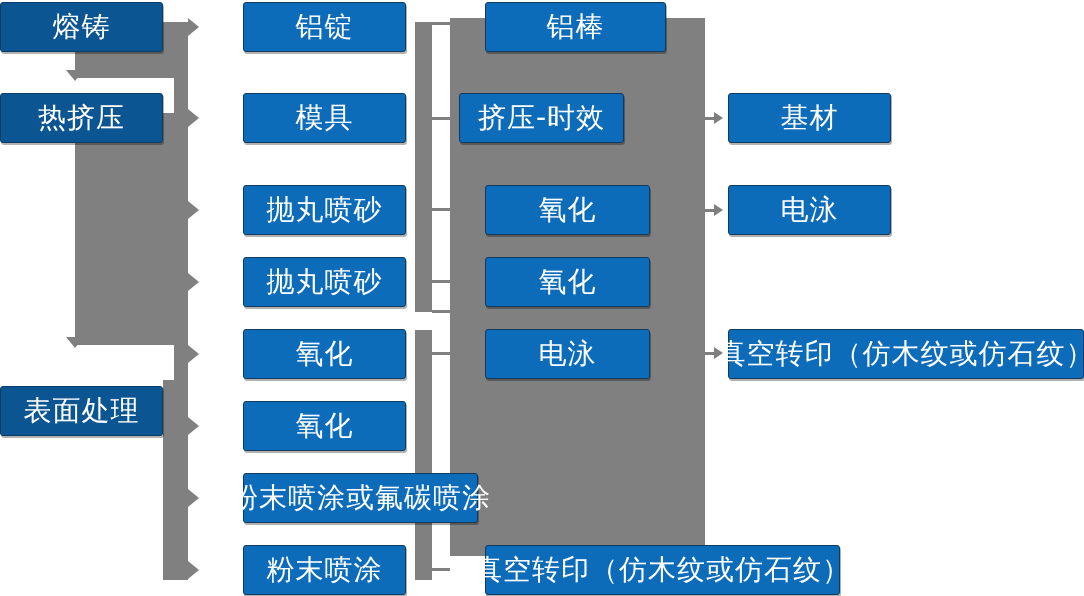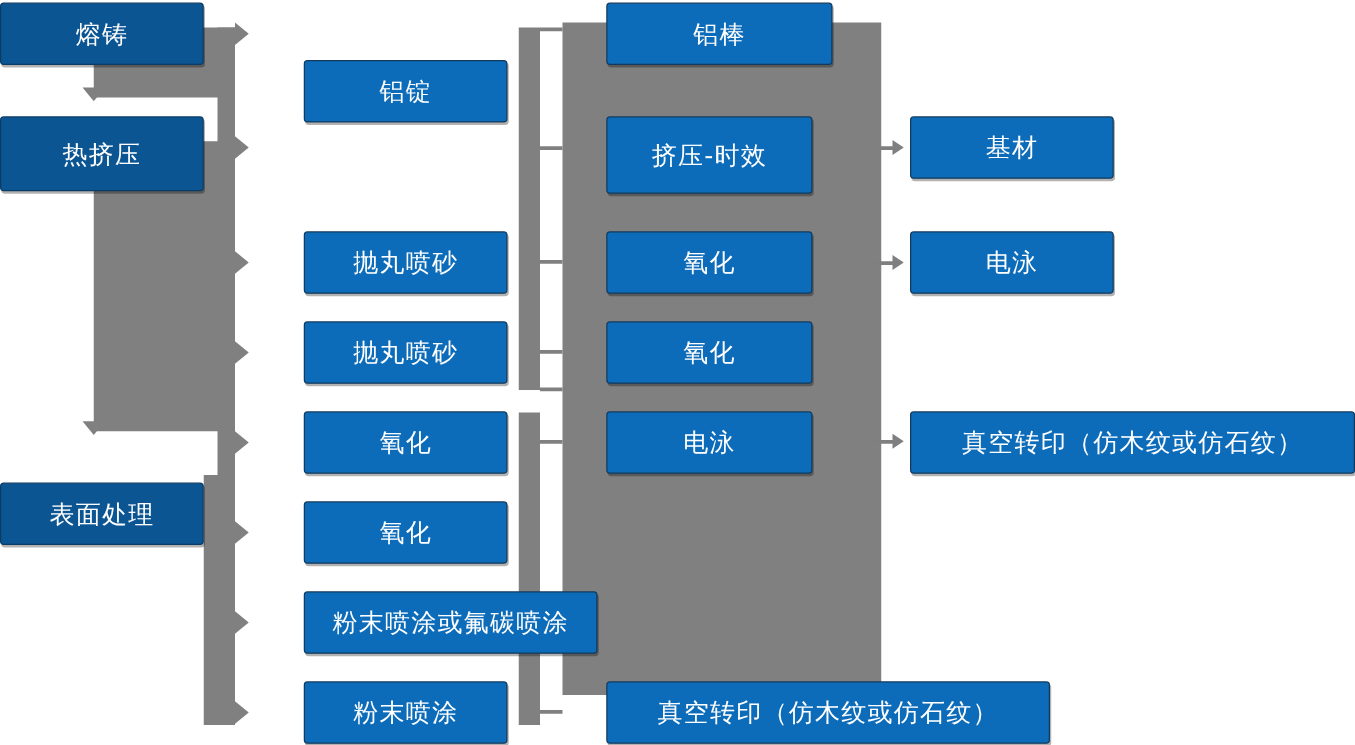--- a/index.html
+++ b/index.html
@@ -58,21 +58,21 @@
   
   .box {
     position: absolute;
     box-sizing: border-box;
     display: flex;
     align-items: center;
     justify-content: center;
     color: #ffffff;
     border: 1px solid #17375e;
     border-radius: 3px;
-    font-size: 20px;
+    font-size: 28px;
     line-height: 1;
     letter-spacing: 1px;
     white-space: nowrap;
     box-shadow: 1px 2px 0 rgba(0,0,0,0.30);
   }
   .box.dark {
     background: #0c5593;
     border-color: #0b3c66;
   }
   .box.bright {
@@ -126,29 +126,32 @@
 
   <div class="arrow-line" style="left:700px; top:209px; width:18px;"></div>
   <div class="arrow-head" style="left:714px; top:204px;"></div>
 
   <div class="arrow-line" style="left:700px; top:352px; width:18px;"></div>
   <div class="arrow-head" style="left:714px; top:347px;"></div>
 
   <div class="box dark" style="left:0px; top:2px; width:163px; height:50px;">
     <span class="lbl">熔铸</span>
   </div>
-  <div class="box dark" style="left:0px; top:93px; width:163px; height:60px;">
+  <div class="box dark" style="left:0px; top:93px; width:163px; height:50px;">
     <span class="lbl">热挤压</span>
   </div>
   <div class="box dark" style="left:0px; top:365px; width:163px; height:50px;margin-top:21px;">
     <span class="lbl">表面处理</span>
   </div>
 
-  <div class="box bright" style="left:243px; top:2px; width:163px; height:50px;margin-top:46px;">
+  <div class="box bright" style="left:243px; top:2px; width:163px; height:50px;">
     <span class="lbl">铝锭</span>
+  </div>
+  <div class="box bright" style="left:243px; top:93px; width:163px; height:50px;">
+    <span class="lbl">模具</span>
   </div>
   <div class="box bright" style="left:243px; top:185px; width:163px; height:50px;">
     <span class="lbl">抛丸喷砂</span>
   </div>
   <div class="box bright" style="left:243px; top:257px; width:163px; height:50px;">
     <span class="lbl">抛丸喷砂</span>
   </div>
   <div class="box bright" style="left:243px; top:329px; width:163px; height:50px;">
     <span class="lbl">氧化</span>
   </div>
@@ -158,21 +161,21 @@
   <div class="box bright" style="left:243px; top:473px; width:235px; height:50px;">
     <span class="lbl">粉末喷涂或氟碳喷涂</span>
   </div>
   <div class="box bright" style="left:243px; top:545px; width:163px; height:50px;">
     <span class="lbl">粉末喷涂</span>
   </div>
 
   <div class="box bright" style="left:485px; top:2px; width:181px; height:50px;">
     <span class="lbl">铝棒</span>
   </div>
-  <div class="box bright" style="left:485px; top:93px; width:165px; height:62px;">
+  <div class="box bright" style="left:459px; top:93px; width:165px; height:50px;">
     <span class="lbl">挤压-时效</span>
   </div>
   <div class="box bright" style="left:485px; top:185px; width:165px; height:50px;">
     <span class="lbl">氧化</span>
   </div>
   <div class="box bright" style="left:485px; top:257px; width:165px; height:50px;">
     <span class="lbl">氧化</span>
   </div>
   <div class="box bright" style="left:485px; top:329px; width:165px; height:50px;">
     <span class="lbl">电泳</span>

